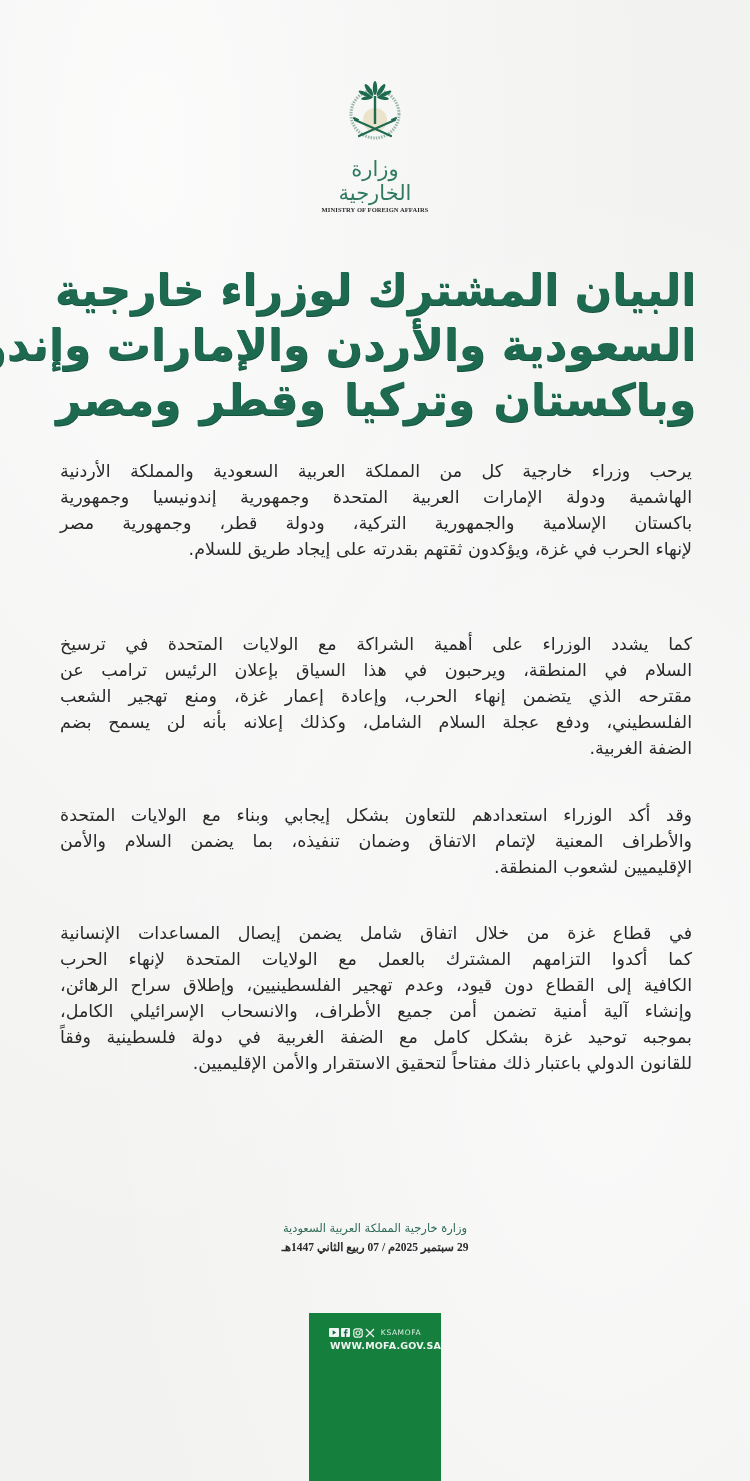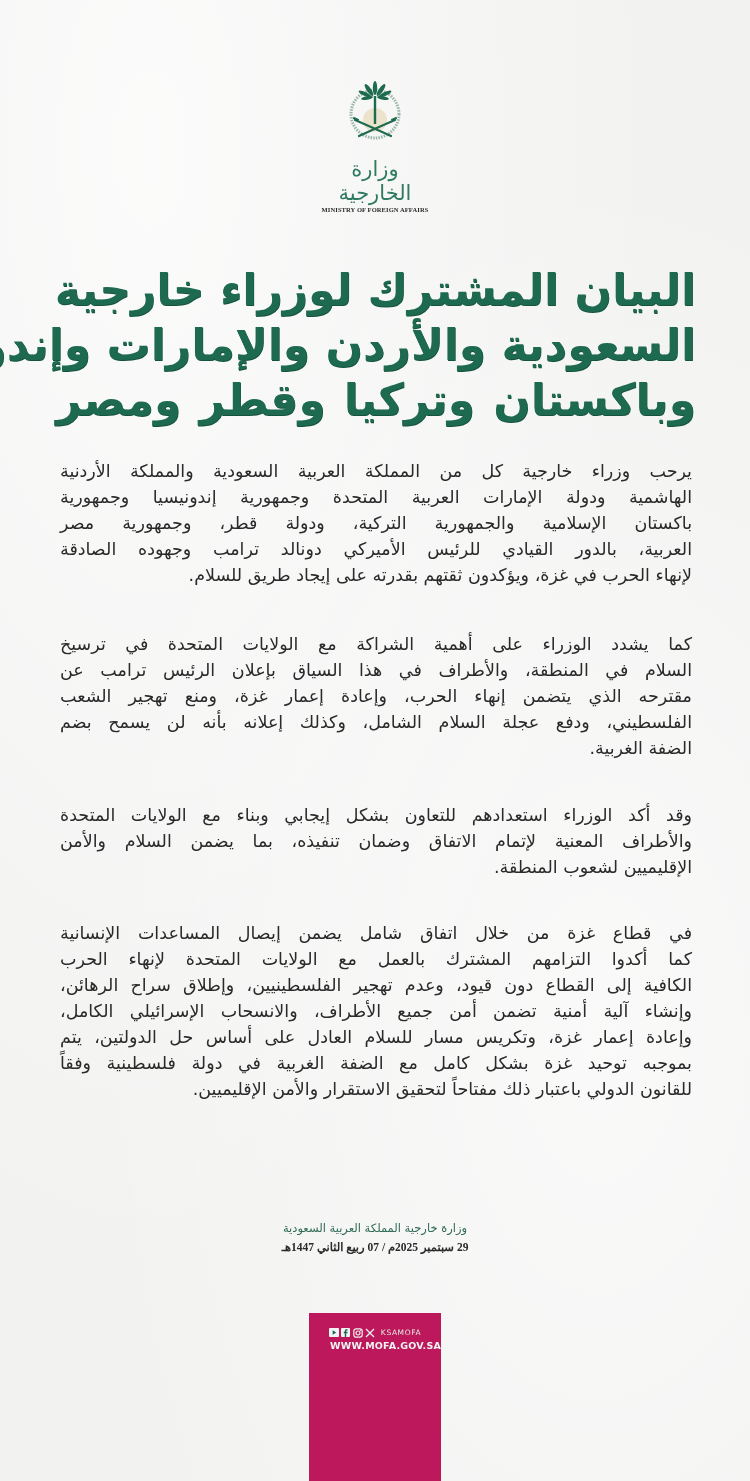--- a/index.html
+++ b/index.html
@@ -134,21 +134,21 @@
       font-size: 11.5px;
       font-family: Liberation Serif, serif;
     }
     
     .footer-box {
       position: absolute;
       left: 309px;
       top: 1313px;
       width: 132px;
       height: 168px;
-      background: #be185d;
+      background: #15803d;
       color: #e9f1ed;
     }
     .social-row {
       position: absolute;
       top: 14px;
       left: 0;
       right: 0;
       display: flex;
       justify-content: center;
       align-items: center;
@@ -223,41 +223,39 @@
   <span class="line">البيان المشترك لوزراء خارجية</span>
   <span class="line">السعودية والأردن والإمارات وإندونيسيا</span>
   <span class="line">وباكستان وتركيا وقطر ومصر</span>
 </div>
 
 <div class="body">
   <div class="para p1">
     <span class="ln">يرحب وزراء خارجية كل من المملكة العربية السعودية والمملكة الأردنية</span>
     <span class="ln">الهاشمية ودولة الإمارات العربية المتحدة وجمهورية إندونيسيا وجمهورية</span>
     <span class="ln">باكستان الإسلامية والجمهورية التركية، ودولة قطر، وجمهورية مصر</span>
-    <span class="ln">العربية، بالدور القيادي للرئيس الأميركي دونالد ترامب وجهوده الصادقة</span>
     <span class="ln last">لإنهاء الحرب في غزة، ويؤكدون ثقتهم بقدرته على إيجاد طريق للسلام.</span>
   </div>
   <div class="para p2">
     <span class="ln">كما يشدد الوزراء على أهمية الشراكة مع الولايات المتحدة في ترسيخ</span>
-    <span class="ln">السلام في المنطقة، والأطراف في هذا السياق بإعلان الرئيس ترامب عن</span>
+    <span class="ln">السلام في المنطقة، ويرحبون في هذا السياق بإعلان الرئيس ترامب عن</span>
     <span class="ln">مقترحه الذي يتضمن إنهاء الحرب، وإعادة إعمار غزة، ومنع تهجير الشعب</span>
     <span class="ln">الفلسطيني، ودفع عجلة السلام الشامل، وكذلك إعلانه بأنه لن يسمح بضم</span>
     <span class="ln last">الضفة الغربية.</span>
   </div>
   <div class="para p3">
     <span class="ln">وقد أكد الوزراء استعدادهم للتعاون بشكل إيجابي وبناء مع الولايات المتحدة</span>
     <span class="ln">والأطراف المعنية لإتمام الاتفاق وضمان تنفيذه، بما يضمن السلام والأمن</span>
     <span class="ln last">الإقليميين لشعوب المنطقة.</span>
   </div>
   <div class="para p4">
     <span class="ln">في قطاع غزة من خلال اتفاق شامل يضمن إيصال المساعدات الإنسانية</span>
     <span class="ln">كما أكدوا التزامهم المشترك بالعمل مع الولايات المتحدة لإنهاء الحرب</span>
     <span class="ln">الكافية إلى القطاع دون قيود، وعدم تهجير الفلسطينيين، وإطلاق سراح الرهائن،</span>
     <span class="ln">وإنشاء آلية أمنية تضمن أمن جميع الأطراف، والانسحاب الإسرائيلي الكامل،</span>
-    <span class="ln">وإعادة إعمار غزة، وتكريس مسار للسلام العادل على أساس حل الدولتين، يتم</span>
     <span class="ln">بموجبه توحيد غزة بشكل كامل مع الضفة الغربية في دولة فلسطينية وفقاً</span>
     <span class="ln last">للقانون الدولي باعتبار ذلك مفتاحاً لتحقيق الاستقرار والأمن الإقليميين.</span>
   </div>
 </div>
 
 <div class="signature">
   <span class="sig-line">وزارة خارجية المملكة العربية السعودية</span>
   <span class="sig-line date-line">29 سبتمبر 2025م / 07 ربيع الثاني 1447هـ</span>
 </div>
 

